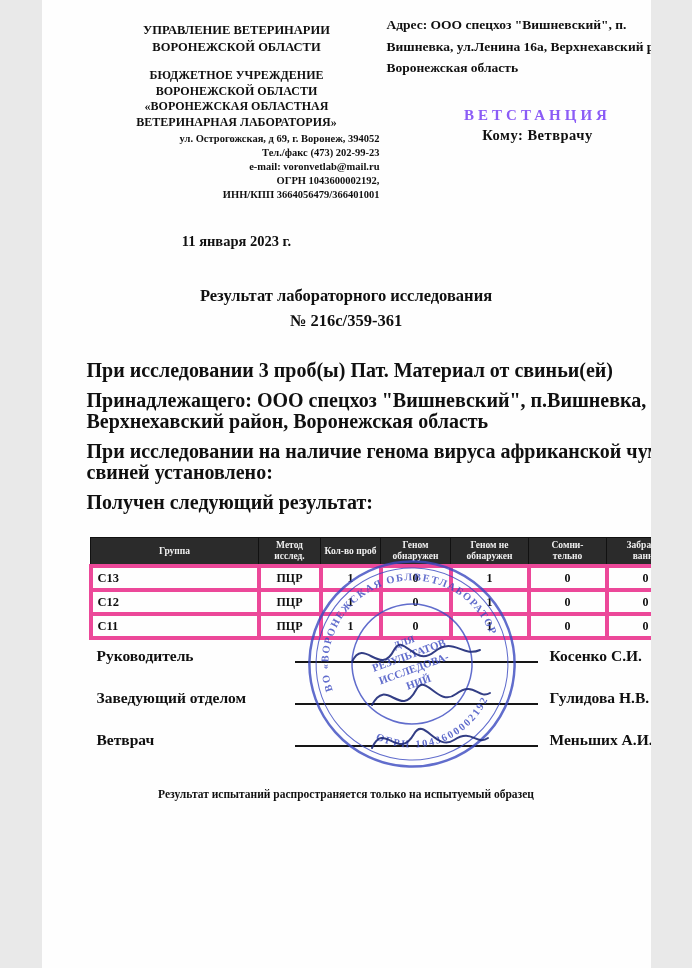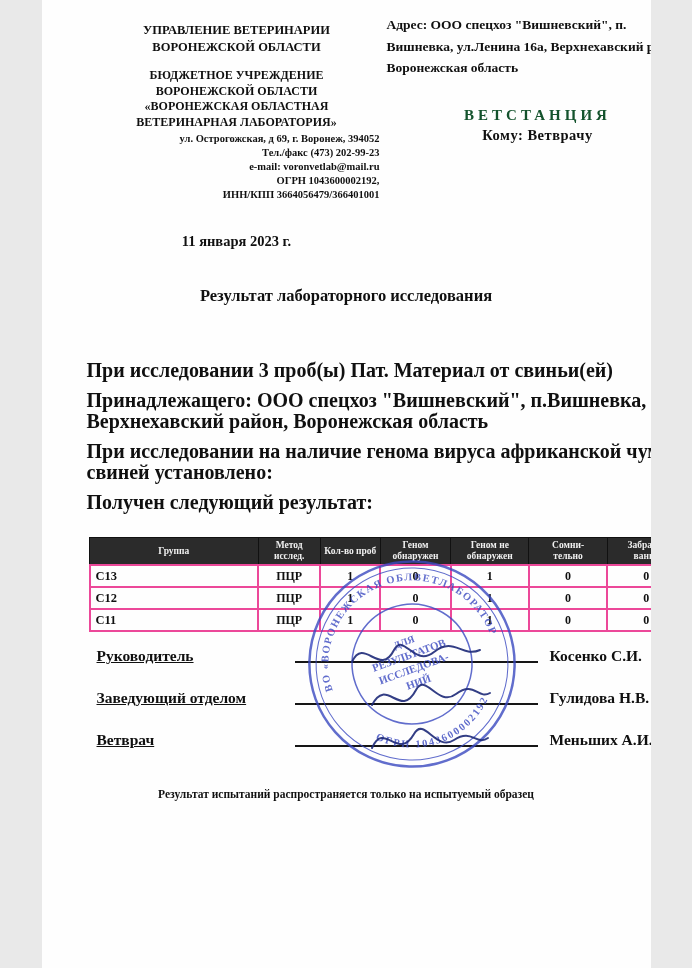--- a/index.html
+++ b/index.html
@@ -23,26 +23,26 @@
   .title{position:absolute;top:283px;left:0;width:100%;text-align:center;font-weight:700;font-size:16.5px;line-height:25px;}
   
   .body-text{position:absolute;left:45px;top:360px;width:614px;font-weight:700;font-size:20px;}
   .body-text p{margin:0 0 8px 0;line-height:21.5px;}
   
   .results-table{position:absolute;left:47px;top:537px;width:598px;border-collapse:collapse;font-weight:700;}
   .results-table th{
     background:#2b2b2b;color:#f0f0f0;font-size:9.5px;font-weight:700;
     border:1px solid #111;padding:2px 1px;white-space:pre-line;line-height:11px;vertical-align:middle;
   }
-  .results-table td{border:2px solid #ec4899;font-size:12px;text-align:center;padding:1px 3px;height:18px;font-family:Liberation Serif, serif;}
+  .results-table td{border:4px solid #ec4899;font-size:12px;text-align:center;padding:1px 3px;height:18px;font-family:Liberation Serif, serif;}
   .results-table td.first{text-align:left;padding-left:5px;font-size:12.5px;}
   
   .signatures{position:absolute;left:55px;top:645px;width:585px;}
   .sig-row{display:flex;align-items:flex-end;margin-bottom:20px;font-weight:700;font-size:15.5px;line-height:22px;}
-  .sig-role{width:198px;text-decoration:underline;}
+  .sig-role{width:198px;}
   .sig-line{flex:1;border-bottom:2px solid #161616;height:2px;margin:0 12px 4px 0;}
   .sig-name{width:132px;}
   
   .footer-note{position:absolute;top:788px;left:0;width:100%;text-align:center;font-weight:700;font-size:11.5px;}
   
   .stamp{position:absolute;left:256px;top:550px;width:228px;height:228px;opacity:.8;}
   .scribbles{position:absolute;left:0;top:0;width:692px;height:968px;pointer-events:none;}
 </style>
 </head>
 <body>
@@ -65,26 +65,27 @@
       <div>Тел./факс  (473) 202-99-23</div>
       <div>e-mail:  voronvetlab@mail.ru</div>
       <div>ОГРН 1043600002192,</div>
       <div>ИНН/КПП 3664056479/366401001</div>
     </div>
   </div>
   <div class="doc-date">11 января 2023 г.</div>
 
   <div class="recipient">
     <div class="recipient-address">Адрес: ООО спецхоз "Вишневский", п. Вишневка, ул.Ленина 16а, Верхнехавский район, Воронежская область</div>
-    <div class="station" style="color:#14532d;">ВЕТСТАНЦИЯ</div>
+    <div class="station" style="color:#8b5cf6;">ВЕТСТАНЦИЯ</div>
     <div class="to">Кому: Ветврачу</div>
   </div>
 
   <div class="title">
     <div>Результат лабораторного исследования</div>
+    <div>№ 216с/359-361</div>
   </div>
 
   <div class="body-text">
     <p>При исследовании 3 проб(ы) Пат. Материал от свиньи(ей)</p>
     <p>Принадлежащего: ООО спецхоз "Вишневский", п.Вишневка, Верхнехавский район, Воронежская область</p>
     <p>При исследовании на наличие генома вируса африканской чумы свиней установлено:</p>
     <p>Получен следующий результат:</p>
   </div>
 
   <table class="results-table">

